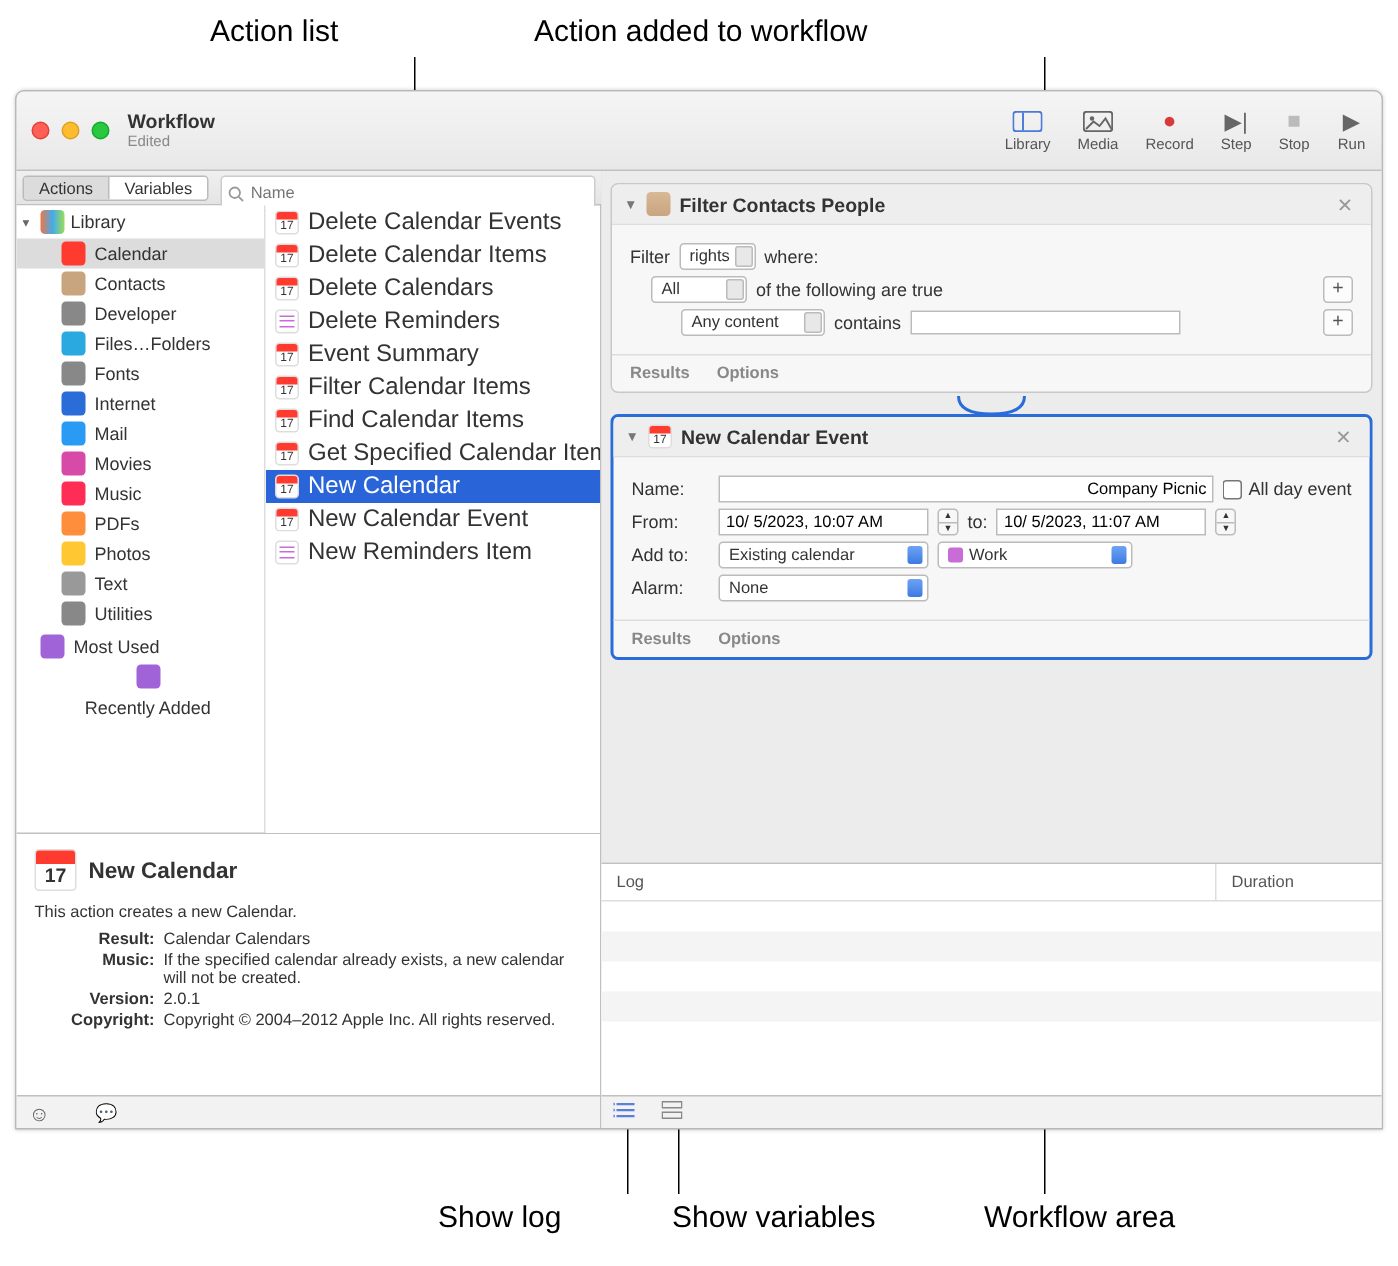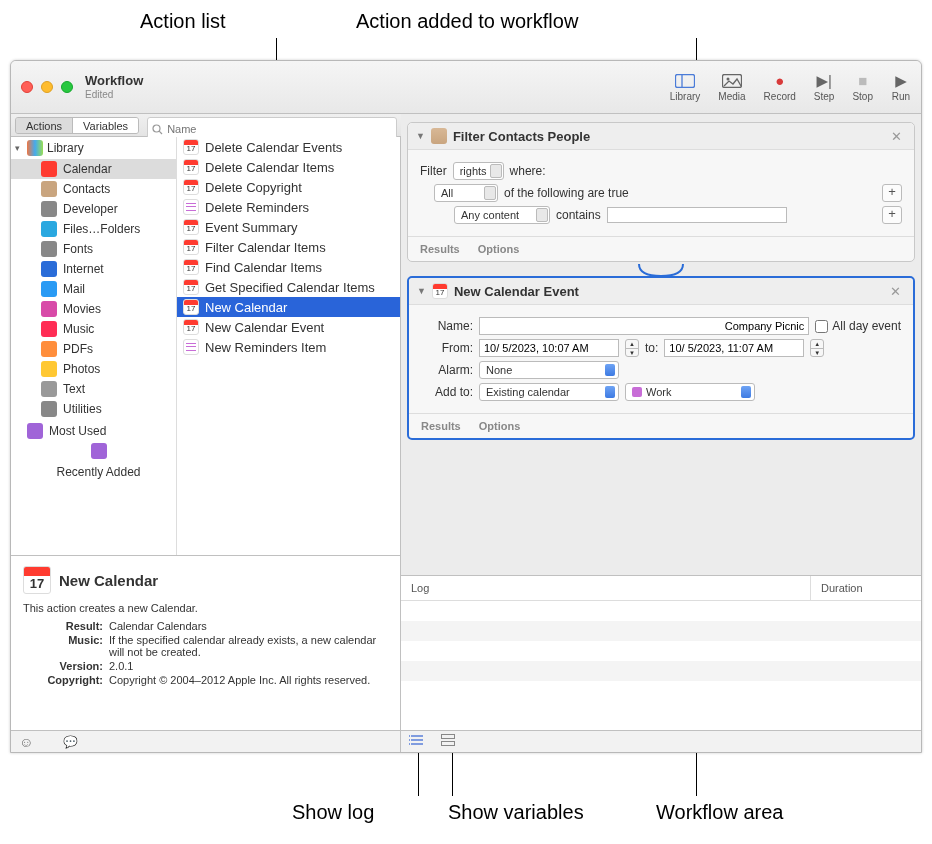--- a/index.html
+++ b/index.html
@@ -44,21 +44,21 @@
   .left-col { width: 390px; display: flex; flex-direction: column; border-right: 1px solid #c0c0c0; background: #fff; }
   .lib-row { display: flex; flex: 1; min-height: 0; }
   .lib-tree { width: 166px; border-right: 1px solid #ddd; background: #fff; overflow: auto; font-size: 12px; }
   .lib-tree .hdr { padding: 3px 6px 3px 16px; display: flex; align-items: center; gap: 4px; }
   .lib-tree .hdr::before { content: "▾"; font-size: 9px; position: absolute; margin-left: -12px; color: #666; }
   .lib-tree ul { list-style: none; }
   .lib-tree li { padding: 2px 6px 2px 30px; display: flex; align-items: center; gap: 6px; white-space: nowrap; }
   .lib-tree li.sel { background: #dcdcdc; }
   .li-icon { width: 16px; height: 16px; border-radius: 3px; display: inline-flex; align-items: center; justify-content: center; font-size: 10px; color: #fff; flex-shrink: 0; }
   
-  .action-list { flex: 1; background: #fff; overflow: auto; font-size: 13px; }
+  .action-list { flex: 1; background: #fff; overflow: auto; font-size: 16px; }
   .action-list li { list-style: none; padding: 2px 6px 2px 6px; display: flex; align-items: center; gap: 6px; white-space: nowrap; }
   .action-list li.sel { background: #2964d9; color: #fff; }
   .cal-icon { width: 16px; height: 16px; border-radius: 3px; background: #fff; border: 1px solid #ddd; position: relative; flex-shrink: 0; }
   .cal-icon::before { content:""; position:absolute; top:0; left:0; right:0; height:5px; background:#ff3b30; border-radius: 2px 2px 0 0; }
   .cal-icon::after { content:"17"; position:absolute; bottom:0; left:0; right:0; font-size:8px; text-align:center; color:#333; line-height: 10px; }
   .rem-icon { width:16px; height:16px; border-radius:3px; background:#fff; border:1px solid #ddd; display:flex; flex-direction:column; justify-content:space-around; padding:2px; flex-shrink:0;}
   .rem-icon span{height:1px; background:#c86dd7; display:block;}
   
   
   .desc { border-top: 1px solid #c0c0c0; padding: 10px 12px; font-size: 11px; background:#fff; height: 175px; overflow:auto;}
@@ -81,21 +81,21 @@
   .action-card.focus { border: 2px solid #2a6cd8; }
   .card-hdr { display: flex; align-items: center; gap: 6px; padding: 5px 8px; background: #eee; border-bottom: 1px solid #ddd; border-radius: 5px 5px 0 0; }
   .card-hdr .disc { font-size: 9px; color: #777; }
   .card-hdr .ci { width: 16px; height:16px; }
   .card-hdr .title { font-weight: 600; flex: 1; font-size: 13px; }
   .card-hdr .x { color: #999; font-size: 13px; cursor: default; padding: 0 4px;}
   .card-body { padding: 8px 12px; }
   .card-footer { border-top: 1px solid #ddd; padding: 6px 12px; color: #888; font-size: 11px; font-weight: 600; display:flex; gap: 18px;}
   
   .row { display: flex; align-items: center; gap: 6px; margin: 4px 0; }
-  .lbl { width: 52px; text-align: right; color: #333; }
+  .lbl { width: 52px; color: #333; }
   .sel-ctrl { background: #fff; border: 1px solid #bbb; border-radius: 3px; padding: 1px 16px 1px 6px; font-size: 11px; position: relative; display: inline-block; min-height: 16px; line-height:14px;}
   .sel-ctrl::after { content:""; position:absolute; right:3px; top:50%; transform:translateY(-50%); width:10px; height:12px; background: linear-gradient(#6ea3f4,#3d7ae2); border-radius:2px; }
   .sel-ctrl.plain::after { background: #e8e8e8; border:1px solid #bbb; right:1px; top:1px; bottom:1px; transform:none; height:auto;}
   .txt-input { background: #fff; border: 1px solid #bbb; border-radius: 0; padding: 2px 4px; font-size: 11px; }
   .plus-btn { width: 20px; height: 18px; border: 1px solid #bbb; border-radius: 3px; background: #fcfcfc; font-size: 13px; line-height: 13px; text-align: center; margin-left: auto; color:#555; }
   .stepper { display:inline-flex; flex-direction:column; border:1px solid #bbb; border-radius:3px; width:14px; height:18px; font-size:6px; vertical-align:middle;}
   .stepper span{flex:1; text-align:center; line-height:8px;}
   .stepper span:first-child{border-bottom:1px solid #bbb;}
   .chk { display: inline-flex; align-items: center; gap: 4px; margin-left: auto;}
   .chk input { width: 13px; height: 13px; }
@@ -281,21 +281,21 @@
             <li>
               <span class="cal-icon"></span>
               <span>Delete Calendar Events</span>
             </li>
             <li>
               <span class="cal-icon"></span>
               <span>Delete Calendar Items</span>
             </li>
             <li>
               <span class="cal-icon"></span>
-              <span>Delete Copyright</span>
+              <span>Delete Calendars</span>
             </li>
             <li>
               <span class="rem-icon">
                 <span></span>
                 <span></span>
                 <span></span>
               </span>
               <span>Delete Reminders</span>
             </li>
             <li>
@@ -421,30 +421,30 @@
                   <span>▼</span>
                 </span>
               <span>to:</span>
               <input class="txt-input" style="width: 140px;" value="10/ 5/2023, 11:07 AM">
               <span class="stepper">
                   <span>▲</span>
                   <span>▼</span>
                 </span>
             </div>
             <div class="row">
-              <span class="lbl">Alarm:</span>
-              <span class="sel-ctrl" style="min-width:140px;">None</span>
-            </div>
-            <div class="row">
               <span class="lbl">Add to:</span>
               <span class="sel-ctrl" style="min-width:140px;">Existing calendar</span>
               <span class="sel-ctrl" style="min-width:130px; display:inline-flex; align-items:center; gap:4px;">
                 <span style="width:10px;height:10px;background:#c86dd7;border-radius:2px;display:inline-block;"></span>
                 <span>Work</span>
               </span>
+            </div>
+            <div class="row">
+              <span class="lbl">Alarm:</span>
+              <span class="sel-ctrl" style="min-width:140px;">None</span>
             </div>
           </div>
           <div class="card-footer">
             <span>Results</span>
             <span>Options</span>
           </div>
         </div>
 
       </div>
 

